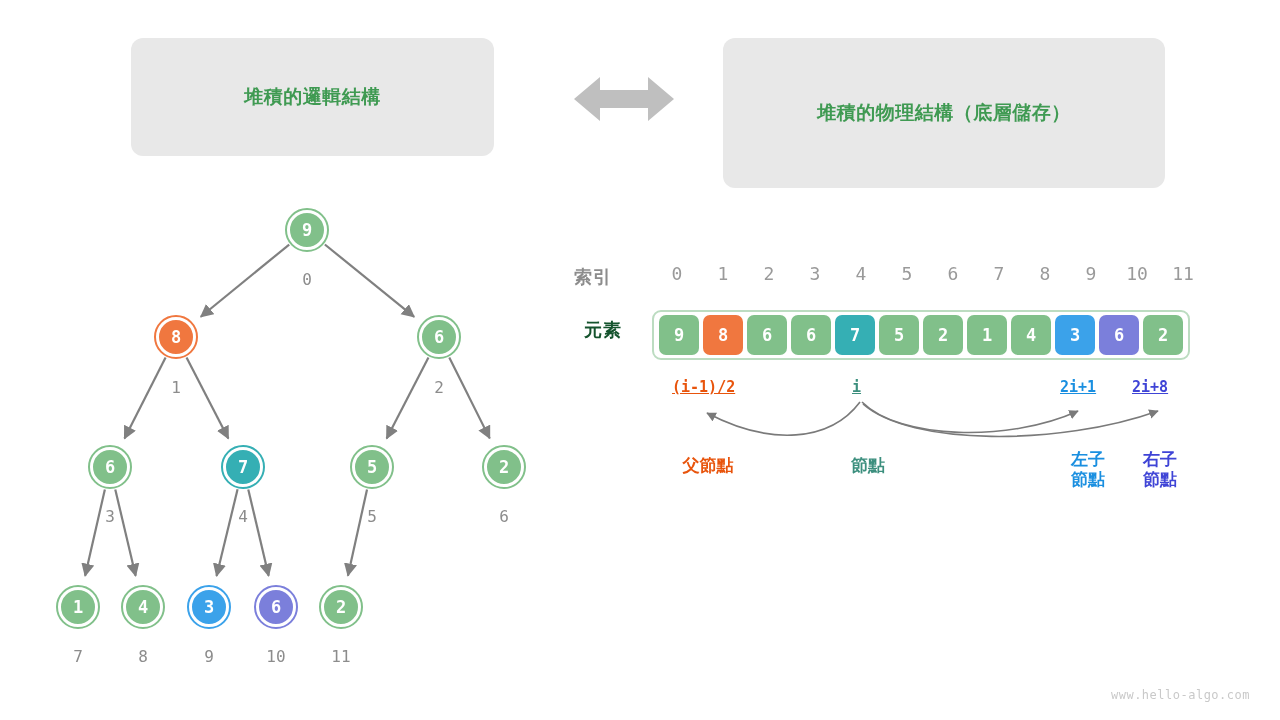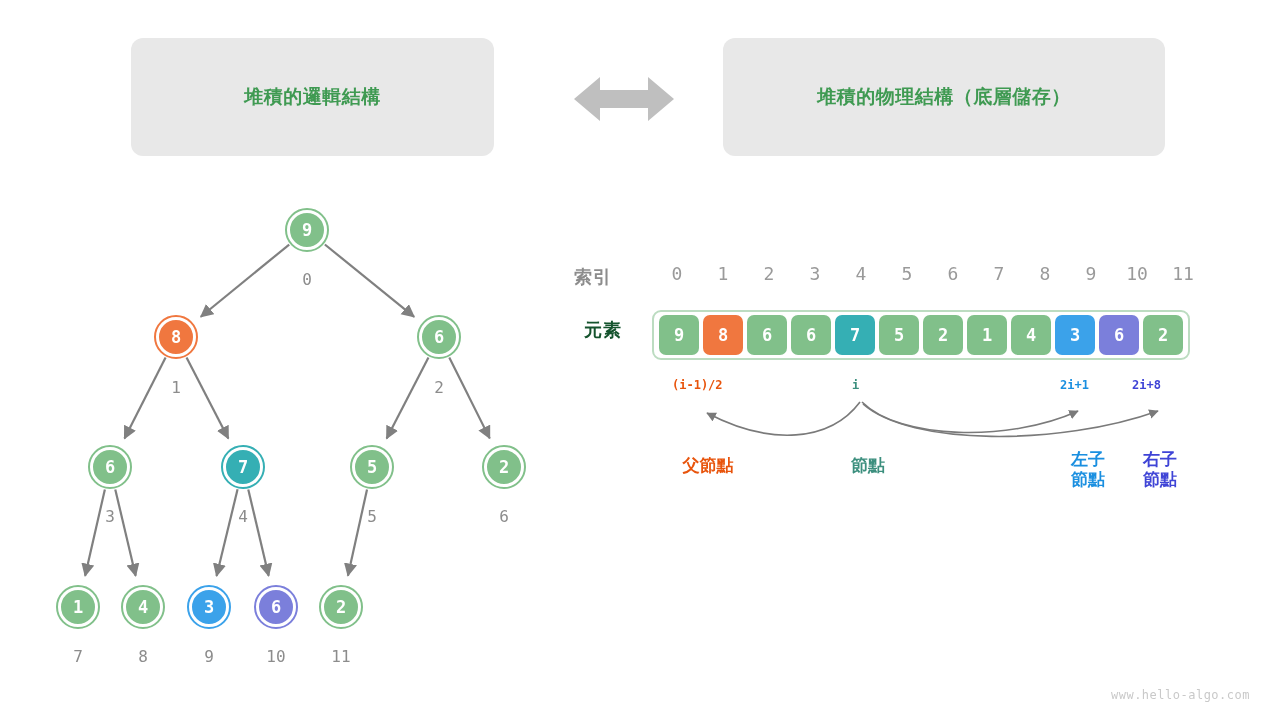--- a/index.html
+++ b/index.html
@@ -39,21 +39,21 @@
   }
   .pill-sub {
     color: #3b3b3b;
     font-size: 17px;
     line-height: 1.3;
     margin-top: 11px;
     letter-spacing: 0.5px;
   }
 
   #pill-left  { left: 131px; top: 38px;  width: 363px; height: 118px; }
-  #pill-right { left: 723px; top: 38px;  width: 442px; height: 118px; }
+  #pill-right { left: 723px; top: 38px;  width: 442px; height: 150px; }
 
   
   #double-arrow {
     position: absolute;
     left: 574px;
     top: 74px;
     width: 100px;
     height: 50px;
   }
 
@@ -173,23 +173,24 @@
   #formula-area {
     position: absolute;
     left: 560px;
     top: 378px;
     width: 660px;
     height: 140px;
   }
   .formula {
     position: absolute;
     font-weight: bold;
-    font-size: 12px;
+    font-size: 15px;
     font-family: "DejaVu Sans Mono", "Liberation Mono", monospace;
     white-space: nowrap;
+    text-decoration: underline;
   }
   .roleword {
     position: absolute;
     font-weight: bold;
     font-size: 17px;
     line-height: 1.15;
     text-align: center;
     white-space: nowrap;
   }
   .c-parent { color: #e8540c; }

